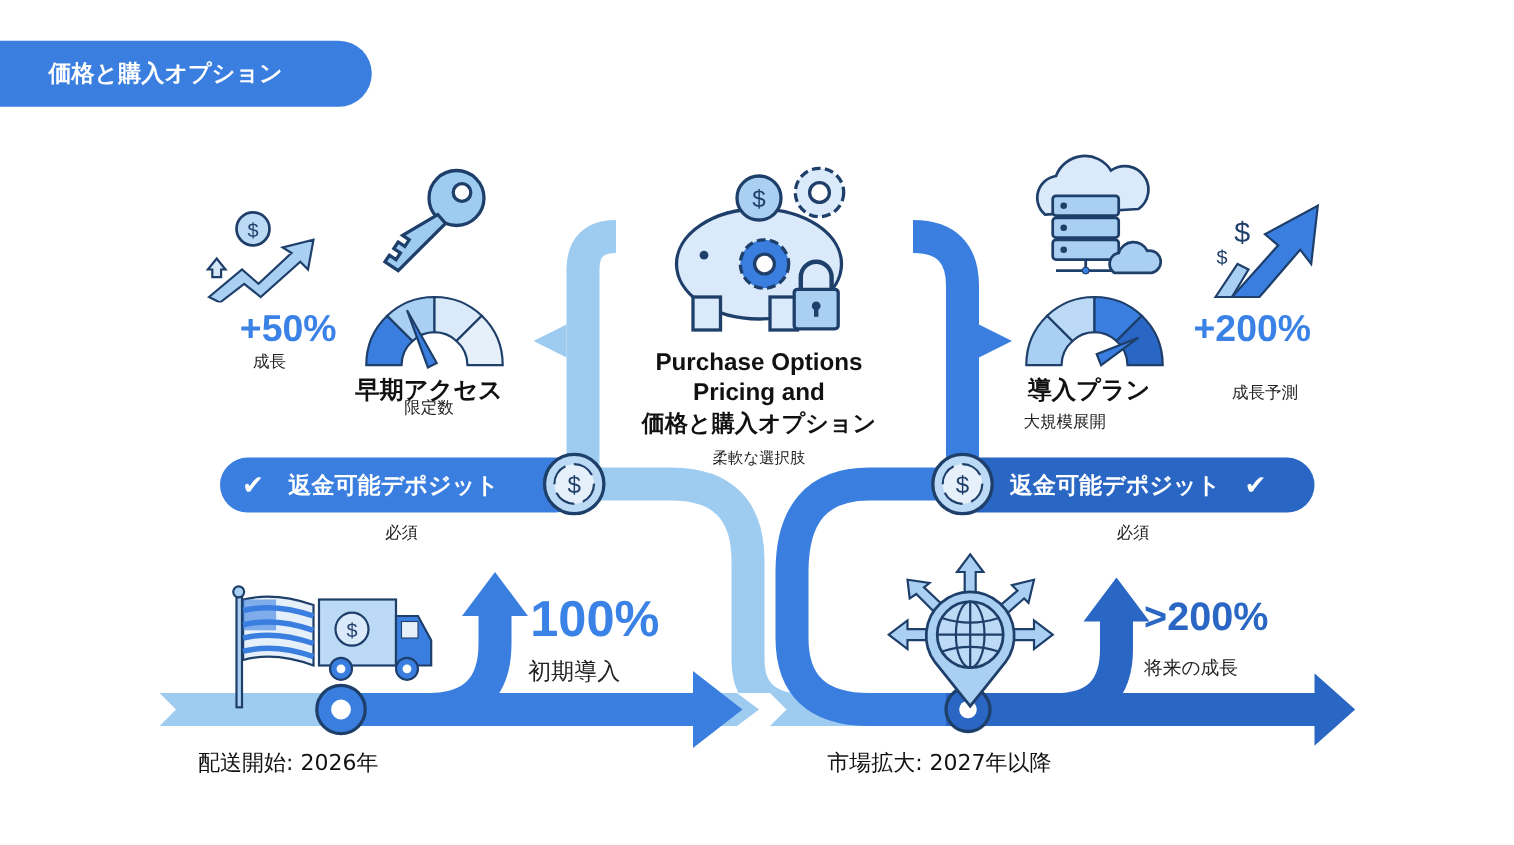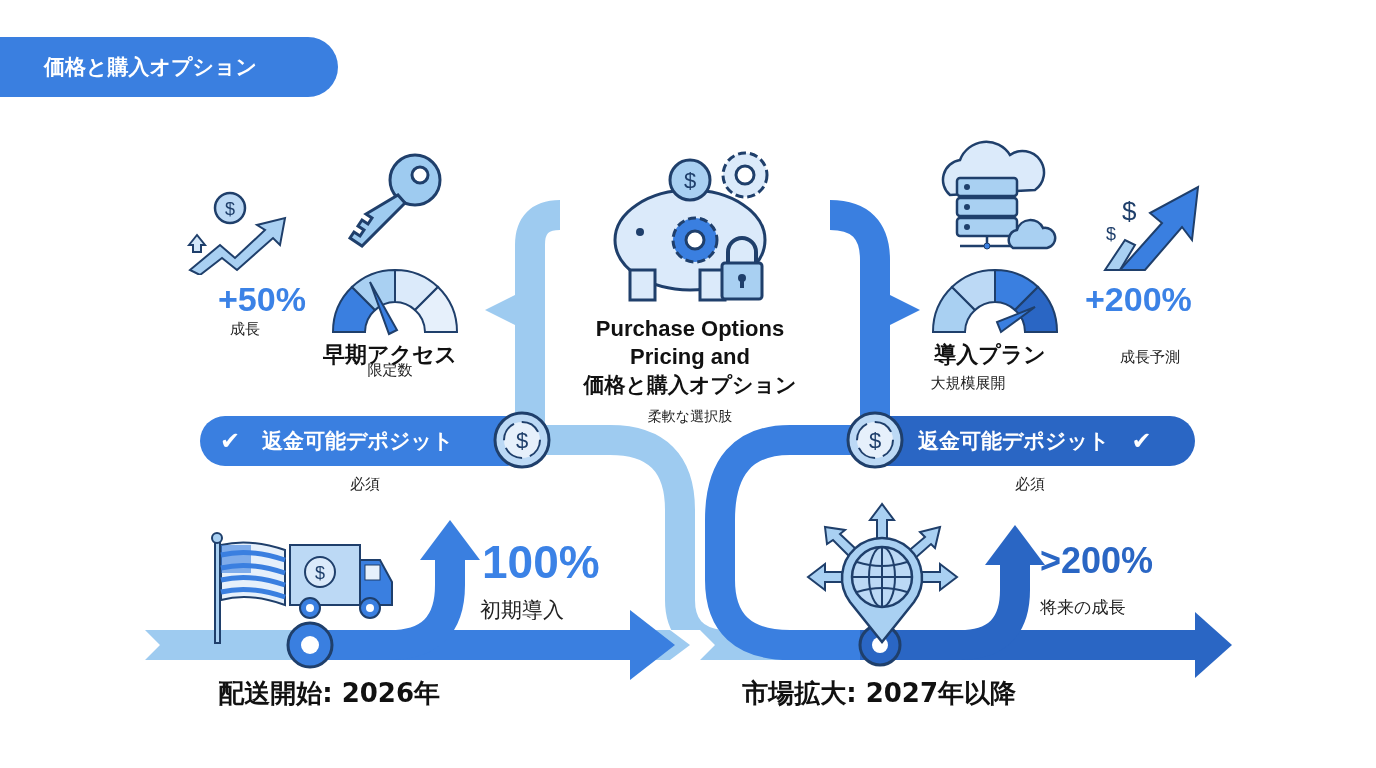--- a/index.html
+++ b/index.html
@@ -10,21 +10,21 @@
   .title-pill { left:0; top:37px; width:338px; height:60px; background:#3a7fe0;
                 border-radius:0 30px 30px 0; color:#fff; font-weight:bold; font-size:21px;
                 display:flex; align-items:center; padding-left:44px; box-sizing:border-box; }
   .pct { font-family:"Liberation Sans", sans-serif; font-weight:bold; color:#3b82e6; }
   .sub { font-size:15px; color:#222; text-align:center; }
   .head { font-weight:bold; font-size:22px; color:#111; text-align:center; }
   .center-title { font-family:"Liberation Sans", sans-serif; font-weight:bold; font-size:22px;
                   color:#111; text-align:center; line-height:28px; }
   .pill { height:50px; border-radius:25px; color:#fff; font-weight:bold; font-size:21px;
           display:flex; align-items:center; box-sizing:border-box; }
-  .date-label { font-weight:bold; font-size:26px; color:#111; text-align:right; line-height:30px; }
+  .date-label { font-weight:normal; font-size:20px; color:#111; text-align:left; line-height:30px; }
 </style>
 </head>
 <body>
 
 <svg id="flow" width="1376" height="768" viewBox="0 0 1376 768">
 
   <polygon points="145,630 720,630 720,660 145,660 160,645" fill="#9ecbf0"></polygon>
 
   <path d="M560,215 Q530,215 530,245 L530,440 L610,440 Q680,440 680,510 L680,600 Q680,640 720,645 L860,645" fill="none" stroke="#9ecbf0" stroke-width="30"></path>
   <polygon points="515,295 485,310 515,325" fill="#9ecbf0"></polygon>
@@ -186,15 +186,15 @@
   </g>
   <path d="M77,140 L45,100 A40,40 0 1,1 109,100 Z" fill="#a9d0f2" stroke="#1f3f6b" stroke-width="2.5"></path>
   <circle cx="77" cy="75" r="30" fill="#bcd9f5" stroke="#1f3f6b" stroke-width="2.5"></circle>
   <ellipse cx="77" cy="75" rx="13" ry="30" fill="none" stroke="#1f3f6b" stroke-width="2"></ellipse>
   <line x1="47" y1="75" x2="107" y2="75" stroke="#1f3f6b" stroke-width="2"></line>
   <line x1="77" y1="45" x2="77" y2="105" stroke="#1f3f6b" stroke-width="2"></line>
   <path d="M52,60 Q77,68 102,60 M52,90 Q77,82 102,90" fill="none" stroke="#1f3f6b" stroke-width="2"></path>
 </svg>
 <div class="abs pct" style="left:1040px;top:540px;font-size:36px;color:#2a66c4;">&gt;200%</div>
 <div class="abs sub" style="left:1040px;top:596px;text-align:left;font-size:17px;">将来の成長</div>
-<div class="abs date-label" style="left:736px;top:678px;width:280px;">
+<div class="abs date-label" style="left:752px;top:678px;width:280px;">
   <div>市場拡大: 2027年以降</div>
 </div>
 
 </body></html>

